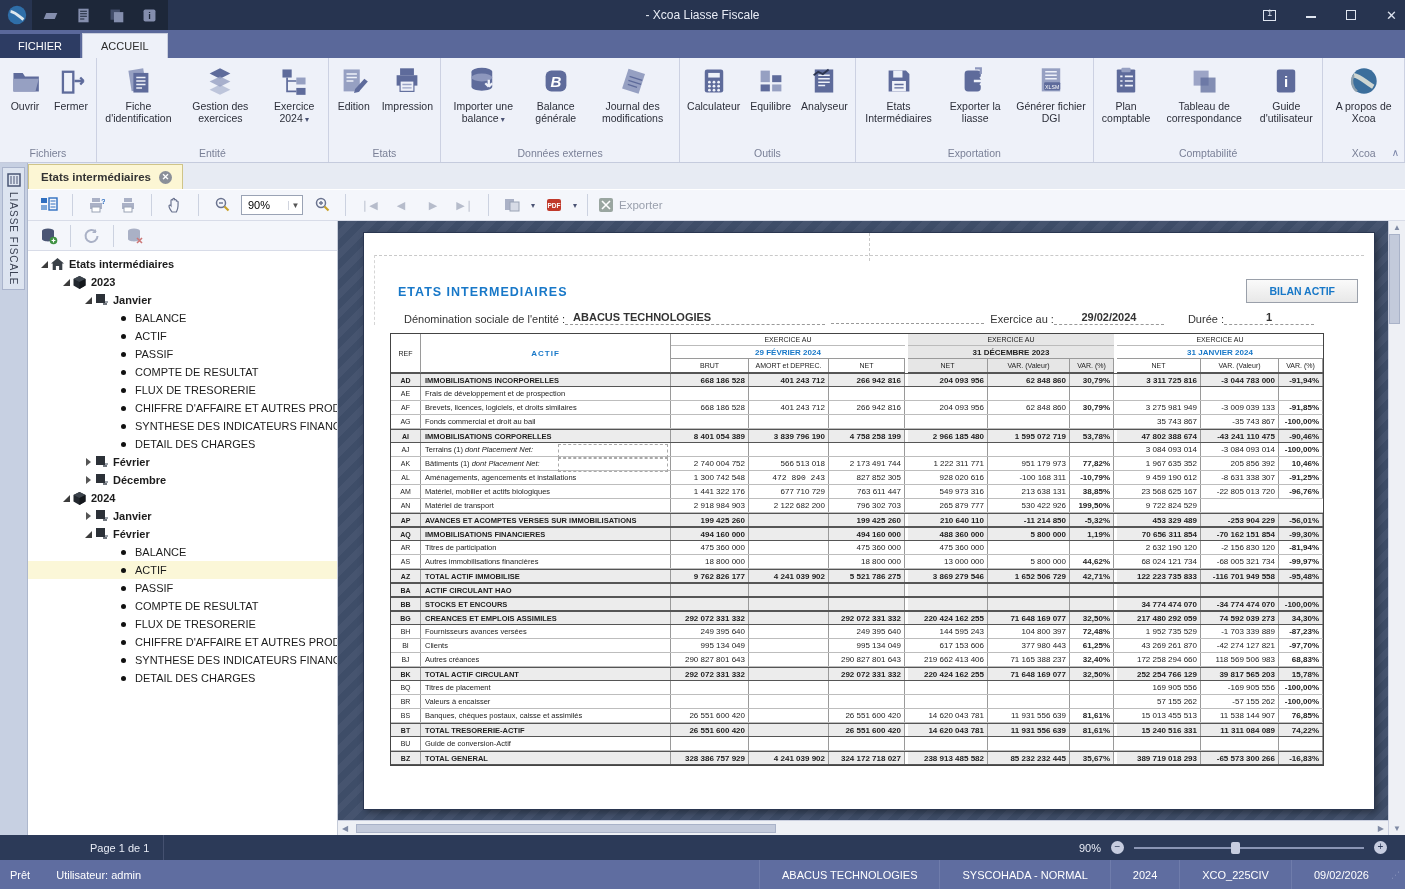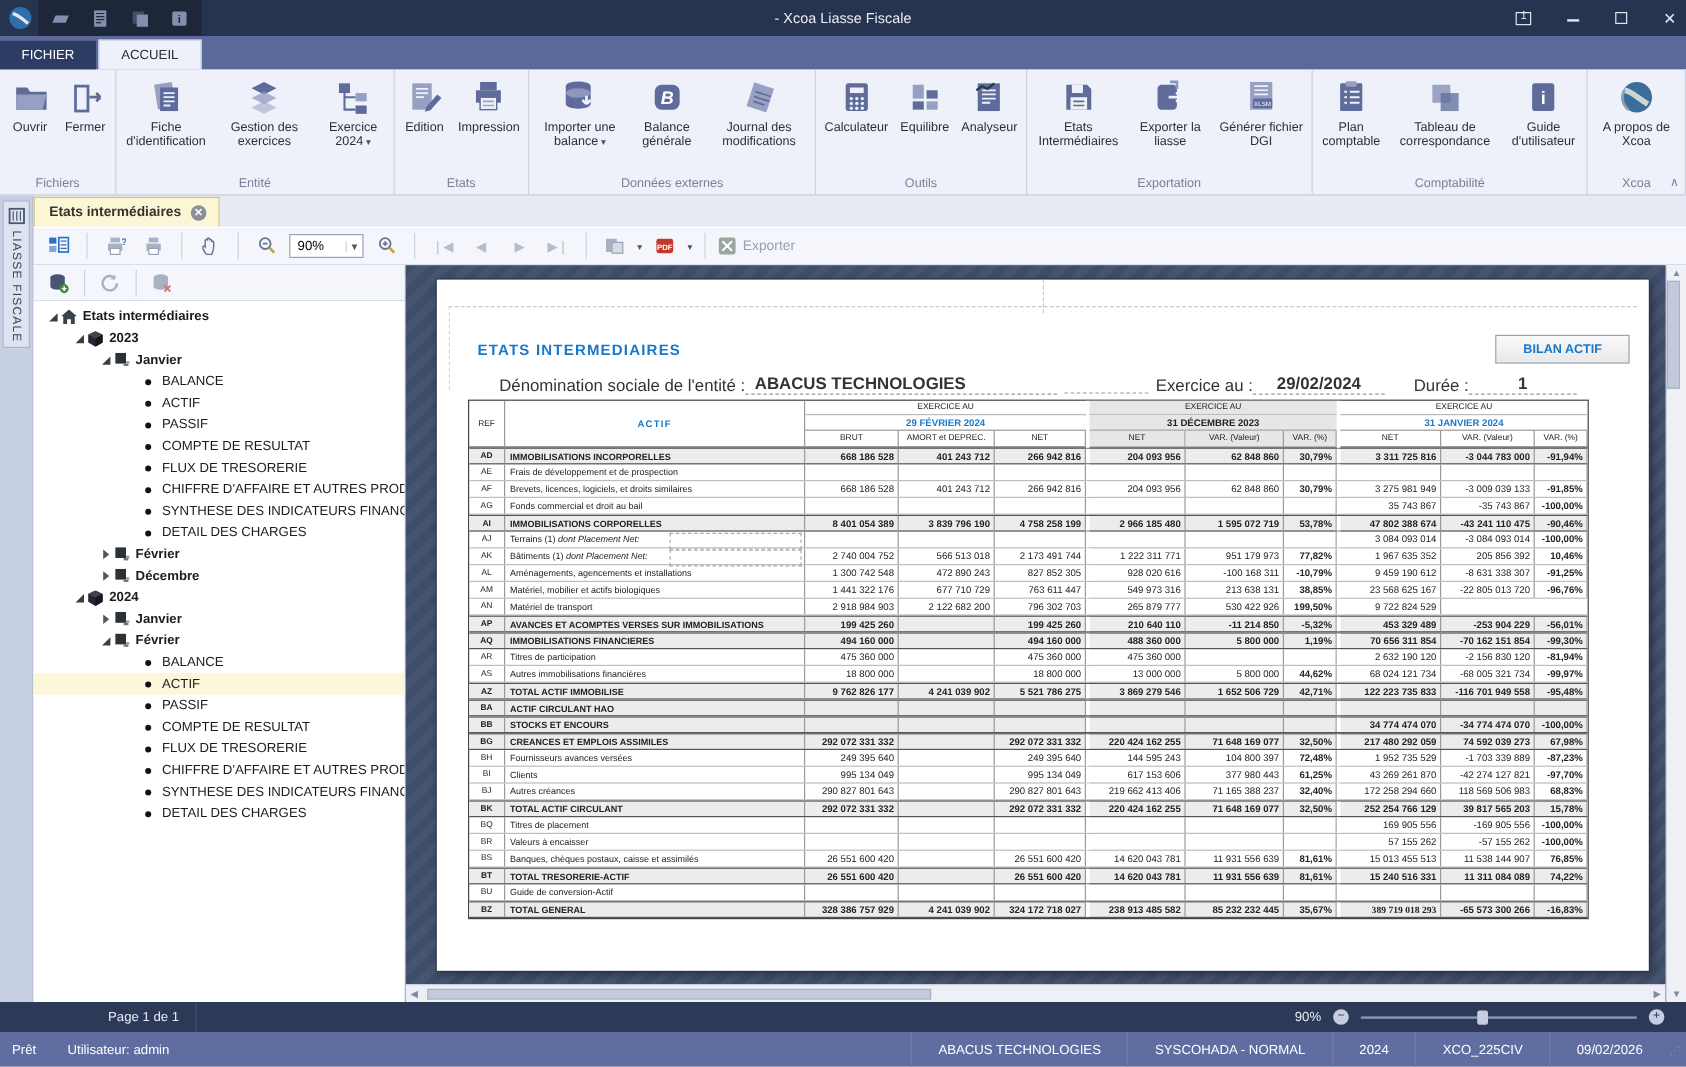--- a/index.html
+++ b/index.html
@@ -76,21 +76,21 @@
 
   
   .viewer { flex:1; position:relative; min-width:0;
     background:repeating-linear-gradient(135deg,#3e4d68 0 7px,#46546f 7px 14px); overflow:hidden; }
   .page { position:absolute; left:26px; top:12px; right:14px; bottom:26px; background:#fff;
     box-shadow:0 0 0 1px #2a3650, 3px 3px 8px rgba(0,0,0,.45); }
   .guide-h { position:absolute; left:10px; right:10px; top:22px; border-top:1px dashed #c9c9c9; }
   .guide-v1 { position:absolute; left:505px; top:0; height:28px; border-left:1px dashed #c9c9c9; }
   .guide-v2 { position:absolute; left:10px; top:22px; height:70px; border-left:1px dashed #d5d5d5; }
   .rpt-title { position:absolute; left:34px; top:52px; color:#1878c8; font-weight:bold; font-size:12.5px; letter-spacing:1px; }
-  .rpt-fields { position:absolute; left:52px; top:78px; right:60px; font-size:14px; color:#333; display:flex; align-items:flex-end; }
+  .rpt-fields { position:absolute; left:40px; top:78px; right:60px; font-size:11px; color:#333; display:flex; align-items:flex-end; }
   .fld-val { font-weight:bold; border-bottom:1px dashed #999; padding:0 8px 1px 8px; }
   .dashfill { flex:1; border-bottom:1px dashed #999; margin:0 6px 1px 6px; height:10px; }
   .corner-btn { position:absolute; right:16px; top:46px; background:linear-gradient(#fafafa,#e8e8e8); border:1px solid #9aa0aa; color:#1878c8; font-weight:bold; font-size:10.5px; padding:5px 22px; }
 
   
   .rpt-table { position:absolute; left:26px; top:100px; font-size:8px; color:#222; }
   .trow, .thead-row { display:flex; }
   .cell { border-right:1px solid #9a9a9a; overflow:hidden; white-space:nowrap; }
   .gapcol { width:3px; flex:none; background:#fff; }
   .num { text-align:right; padding-right:3px; line-height:14px; }
@@ -931,21 +931,21 @@
                   <div class="cell num pct" style="width: 44px; flex: 0 0 auto;">77,82%</div>
                   <div class="gapcol"></div>
                   <div class="cell num" style="width: 84px; flex: 0 0 auto;">1 967 635 352</div>
                   <div class="cell num" style="width: 78px; flex: 0 0 auto;">205 856 392</div>
                   <div class="cell num pct" style="width: 44px; flex: 0 0 auto;">10,46%</div>
                 </div>
                 <div class="trow">
                   <div class="refc">AL</div>
                   <div class="lblc"><span>Aménagements, agencements et installations</span></div>
                   <div class="cell num" style="width: 78px; flex: 0 0 auto;">1 300 742 548</div>
-                  <div class="cell num" style="width: 80px; flex: 0 0 auto;">472 890 243</div>
+                  <div class="cell num" style="width: 80px; flex: 0 0 auto; font-family: Liberation Mono, monospace;">472 890 243</div>
                   <div class="cell num" style="width: 76px; flex: 0 0 auto;">827 852 305</div>
                   <div class="gapcol"></div>
                   <div class="cell num" style="width: 80px; flex: 0 0 auto;">928 020 616</div>
                   <div class="cell num" style="width: 82px; flex: 0 0 auto;">-100 168 311</div>
                   <div class="cell num pct" style="width: 44px; flex: 0 0 auto;">-10,79%</div>
                   <div class="gapcol"></div>
                   <div class="cell num" style="width: 84px; flex: 0 0 auto;">9 459 190 612</div>
                   <div class="cell num" style="width: 78px; flex: 0 0 auto;">-8 631 338 307</div>
                   <div class="cell num pct" style="width: 44px; flex: 0 0 auto;">-91,25%</div>
                 </div>
@@ -1090,21 +1090,21 @@
                   <div class="cell num" style="width: 78px; flex: 0 0 auto;">292 072 331 332</div>
                   <div class="cell num" style="width: 80px; flex: 0 0 auto;"></div>
                   <div class="cell num" style="width: 76px; flex: 0 0 auto;">292 072 331 332</div>
                   <div class="gapcol"></div>
                   <div class="cell num" style="width: 80px; flex: 0 0 auto;">220 424 162 255</div>
                   <div class="cell num" style="width: 82px; flex: 0 0 auto;">71 648 169 077</div>
                   <div class="cell num pct" style="width: 44px; flex: 0 0 auto;">32,50%</div>
                   <div class="gapcol"></div>
                   <div class="cell num" style="width: 84px; flex: 0 0 auto;">217 480 292 059</div>
                   <div class="cell num" style="width: 78px; flex: 0 0 auto;">74 592 039 273</div>
-                  <div class="cell num pct" style="width: 44px; flex: 0 0 auto;">67,98%</div>
+                  <div class="cell num pct" style="width: 44px; flex: 0 0 auto;">34,30%</div>
                 </div>
                 <div class="trow">
                   <div class="refc">BH</div>
                   <div class="lblc"><span>Fournisseurs avances versées</span></div>
                   <div class="cell num" style="width: 78px; flex: 0 0 auto;">249 395 640</div>
                   <div class="cell num" style="width: 80px; flex: 0 0 auto;"></div>
                   <div class="cell num" style="width: 76px; flex: 0 0 auto;">249 395 640</div>
                   <div class="gapcol"></div>
                   <div class="cell num" style="width: 80px; flex: 0 0 auto;">144 595 243</div>
                   <div class="cell num" style="width: 82px; flex: 0 0 auto;">104 800 397</div>
@@ -1238,21 +1238,21 @@
                   <div class="refc">BZ</div>
                   <div class="lblc"><span>TOTAL GENERAL</span></div>
                   <div class="cell num" style="width: 78px; flex: 0 0 auto;">328 386 757 929</div>
                   <div class="cell num" style="width: 80px; flex: 0 0 auto;">4 241 039 902</div>
                   <div class="cell num" style="width: 76px; flex: 0 0 auto;">324 172 718 027</div>
                   <div class="gapcol"></div>
                   <div class="cell num" style="width: 80px; flex: 0 0 auto;">238 913 485 582</div>
                   <div class="cell num" style="width: 82px; flex: 0 0 auto;">85 232 232 445</div>
                   <div class="cell num pct" style="width: 44px; flex: 0 0 auto;">35,67%</div>
                   <div class="gapcol"></div>
-                  <div class="cell num" style="width: 84px; flex: 0 0 auto; font-family: Liberation Serif, serif;">389 719 018 293</div>
+                  <div class="cell num" style="width: 84px; flex: 0 0 auto;">389 719 018 293</div>
                   <div class="cell num" style="width: 78px; flex: 0 0 auto;">-65 573 300 266</div>
                   <div class="cell num pct" style="width: 44px; flex: 0 0 auto;">-16,83%</div>
                 </div>
               </div>
           </div>
           <div class="hscroll">
             <span class="sarrow">◀</span>
             <div class="hthumb"></div>
             <span class="sarrow" style="margin-left:auto">▶</span>
           </div>

